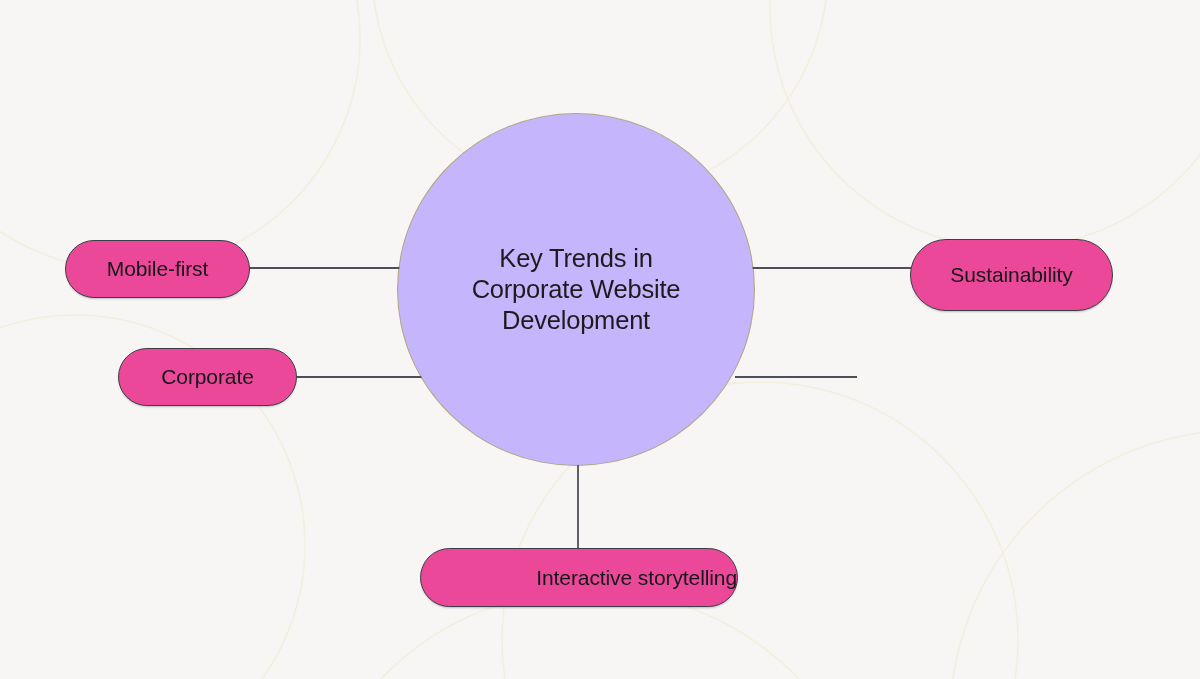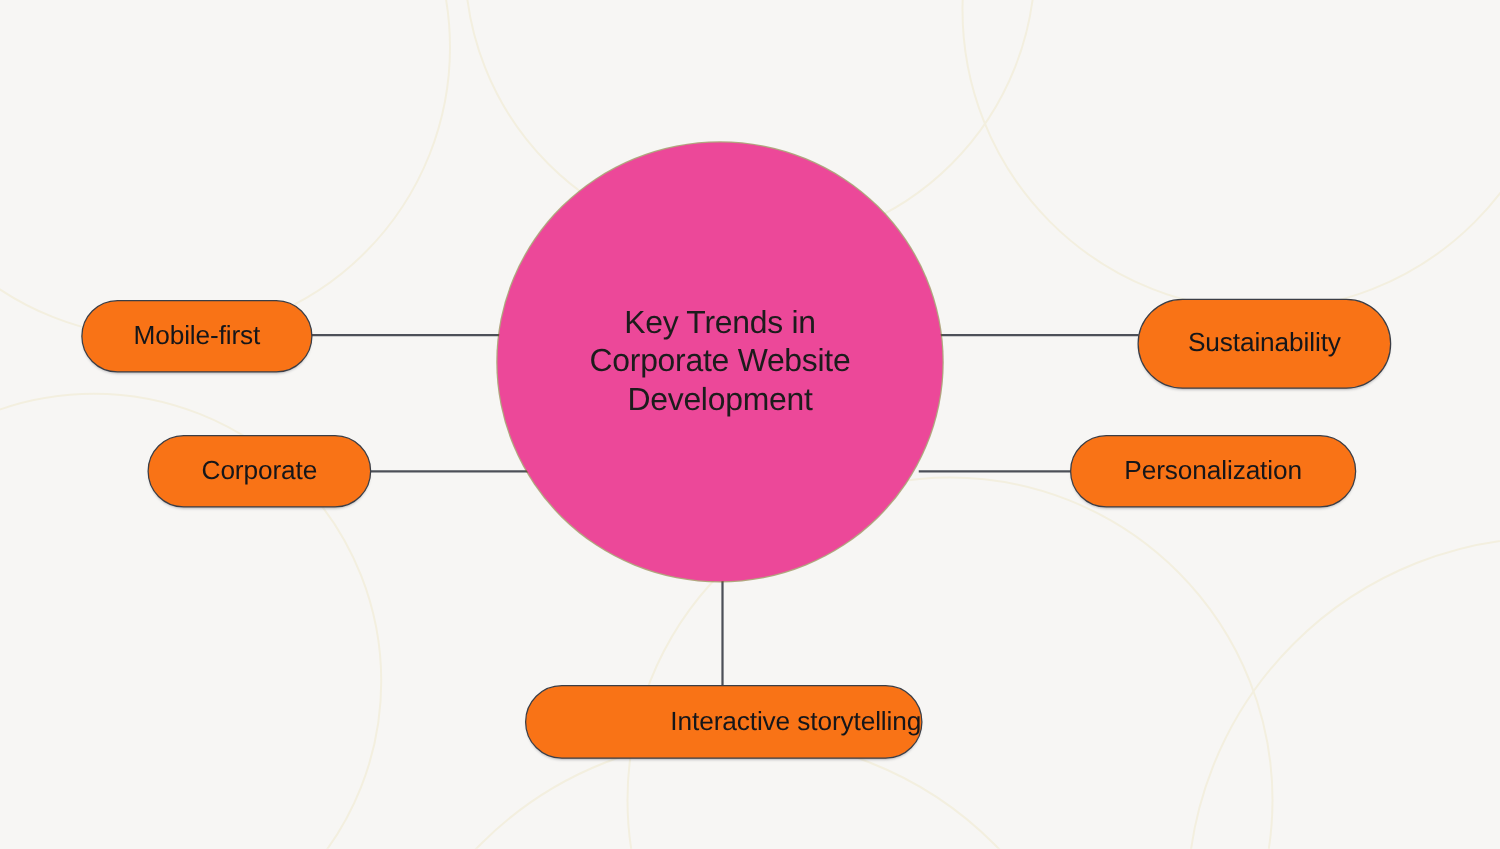--- a/index.html
+++ b/index.html
@@ -42,21 +42,21 @@
   }
 
   
   .hub {
     position: absolute;
     left: 398px;
     top: 114px;
     width: 356px;
     height: 351px;
     border-radius: 50%;
-    background: #ec4899;
+    background: #c4b5fd;
     box-shadow: 0 0 0 1px rgba(120, 100, 30, 0.55);
     display: flex;
     align-items: center;
     justify-content: center;
     z-index: 3;
   }
   .hub-title {
     color: #1c1c1c;
     font-size: 25.5px;
     line-height: 1.22;
@@ -64,21 +64,21 @@
     text-align: center;
     letter-spacing: -0.2px;
     white-space: pre-line;
     padding: 0 14px;
   }
 
   
   .pill {
     position: absolute;
     box-sizing: border-box;
-    background: #f97316;
+    background: #ec4899;
     border: 1.6px solid #3b3e46;
     border-radius: 999px;
     display: flex;
     align-items: center;
     justify-content: center;
     color: #15161a;
     font-size: 21px;
     font-weight: 400;
     letter-spacing: -0.1px;
     white-space: nowrap;
@@ -130,21 +130,18 @@
   </div>
 
   <div class="pill pill-minimalism">
     <span>Corporate</span>
   </div>
 
   <div class="pill pill-sustainability">
     <span>Sustainability</span>
   </div>
 
-  <div class="pill pill-personalization">
-    <span>Personalization</span>
-  </div>
 
   <div class="pill pill-interactive-story">
     <span>Interactive storytelling</span>
   </div>
 
 </div>
 
 </body></html>

